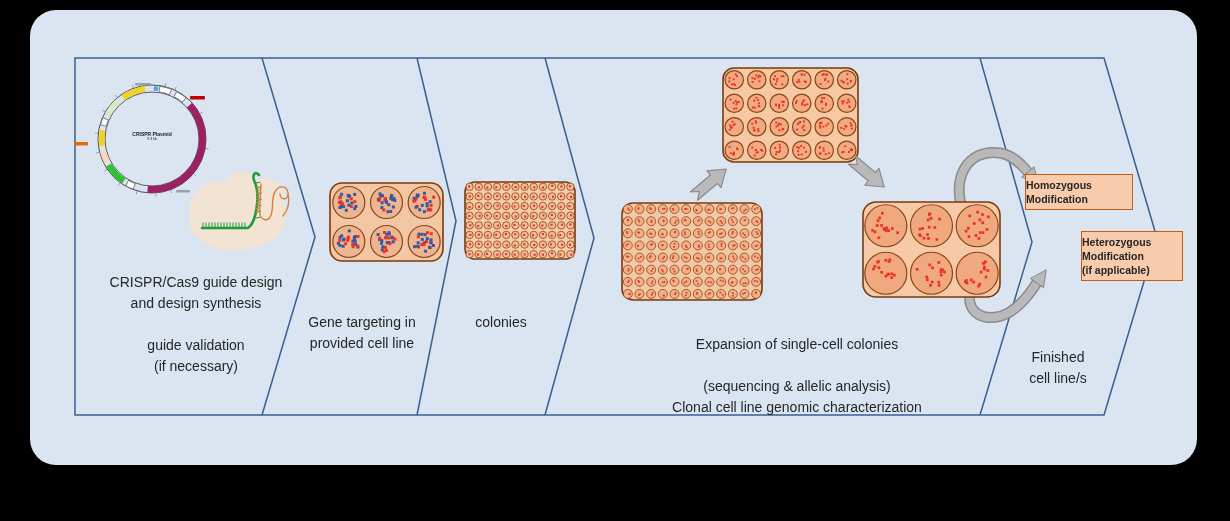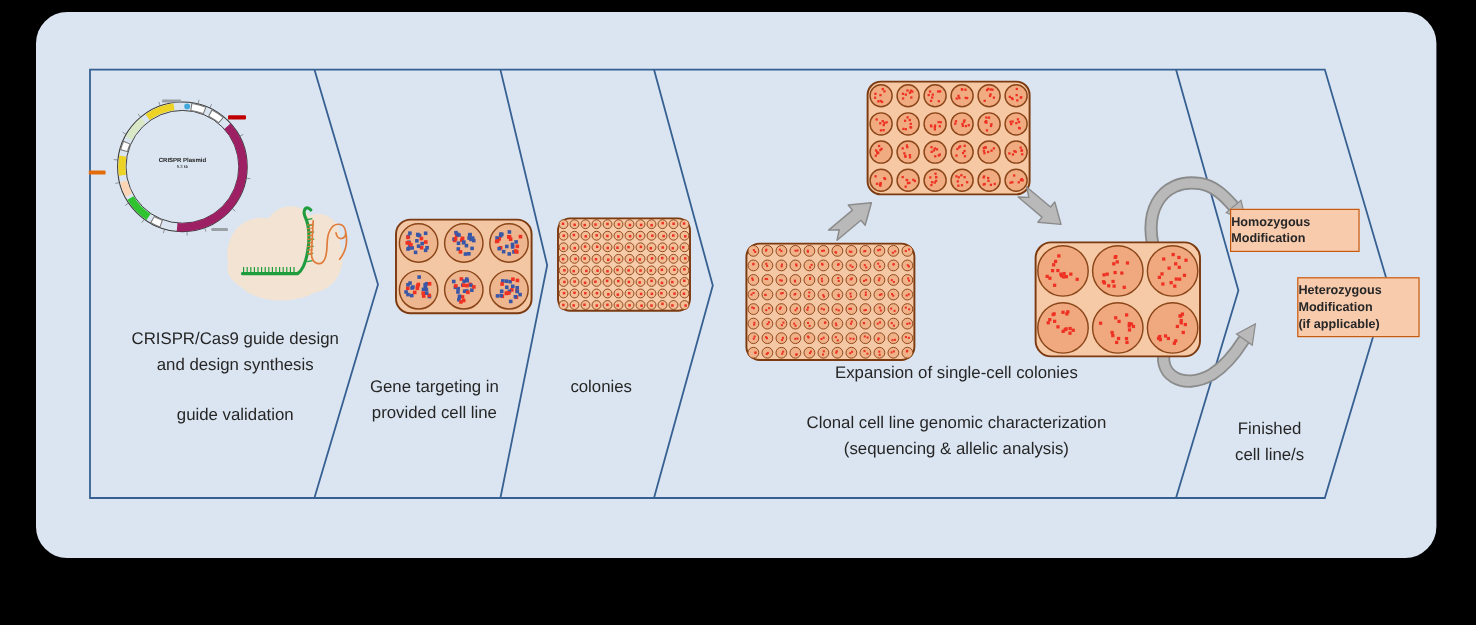--- a/index.html
+++ b/index.html
@@ -1083,36 +1083,37 @@
   <div class="plasmid-center">
     <div class="t1">CRISPR Plasmid</div>
     <div class="t2">9.3 kb</div>
   </div>
 
   <div class="tblock" style="left:196px;top:272px;width:240px;">
     <div class="tline">CRISPR/Cas9 guide design</div>
     <div class="tline">and design synthesis</div>
     <div class="tline"></div>
     <div class="tline">guide validation</div>
+    <div class="tline">(if necessary)</div>
   </div>
 
   <div class="tblock" style="left:362px;top:312px;width:170px;">
     <div class="tline">Gene targeting in</div>
     <div class="tline">provided cell line</div>
   </div>
 
   <div class="tblock" style="left:501px;top:312px;width:150px;">
     <div class="tline">colonies</div>
   </div>
 
-  <div class="tblock" style="left:797px;top:300px;width:320px;">
+  <div class="tblock" style="left:797px;top:334px;width:320px;">
     <div class="tline">Expansion of single-cell colonies</div>
     <div class="tline"></div>
+    <div class="tline">(sequencing &amp; allelic analysis)</div>
     <div class="tline">Clonal cell line genomic characterization</div>
-    <div class="tline">(sequencing &amp; allelic analysis)</div>
   </div>
 
   <div class="tblock" style="left:1058px;top:333px;width:120px;margin-top:14px;">
     <div class="tline">Finished</div>
     <div class="tline">cell line/s</div>
   </div>
 
   <div class="outcome" style="left:1025px;top:174px;width:106px;height:34px;">
     <div class="oline">Homozygous</div>
     <div class="oline">Modification</div>

